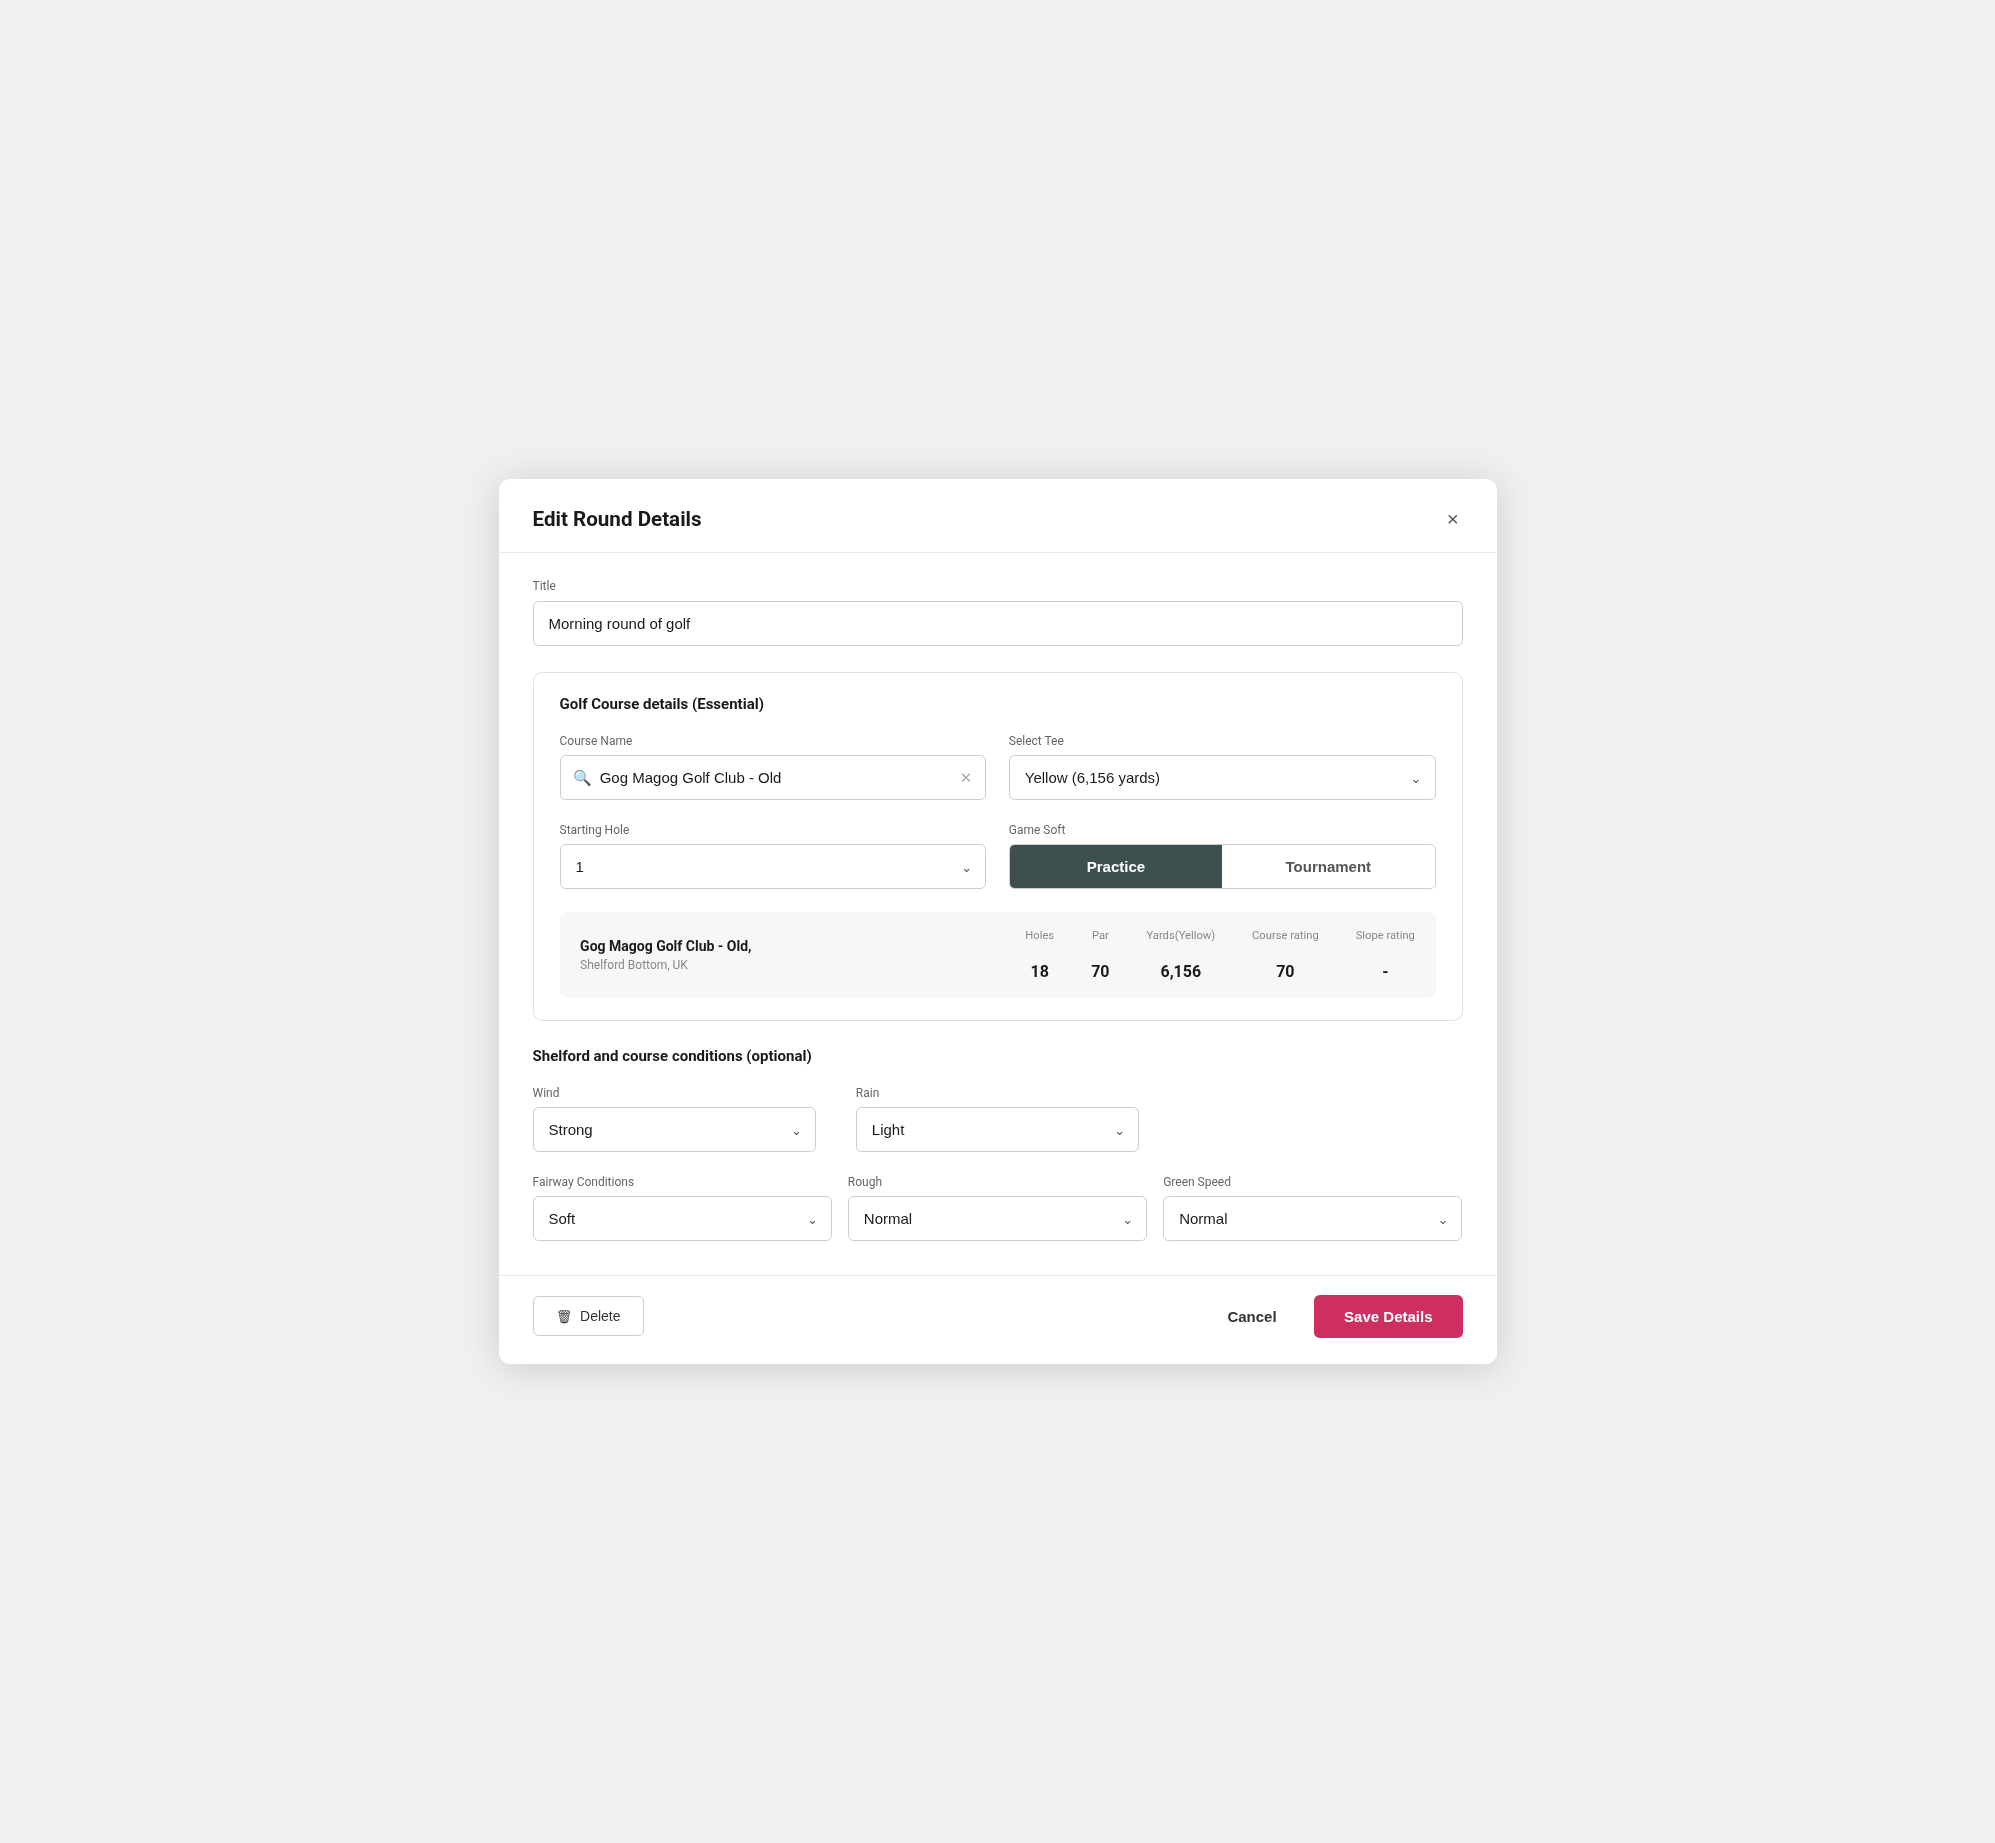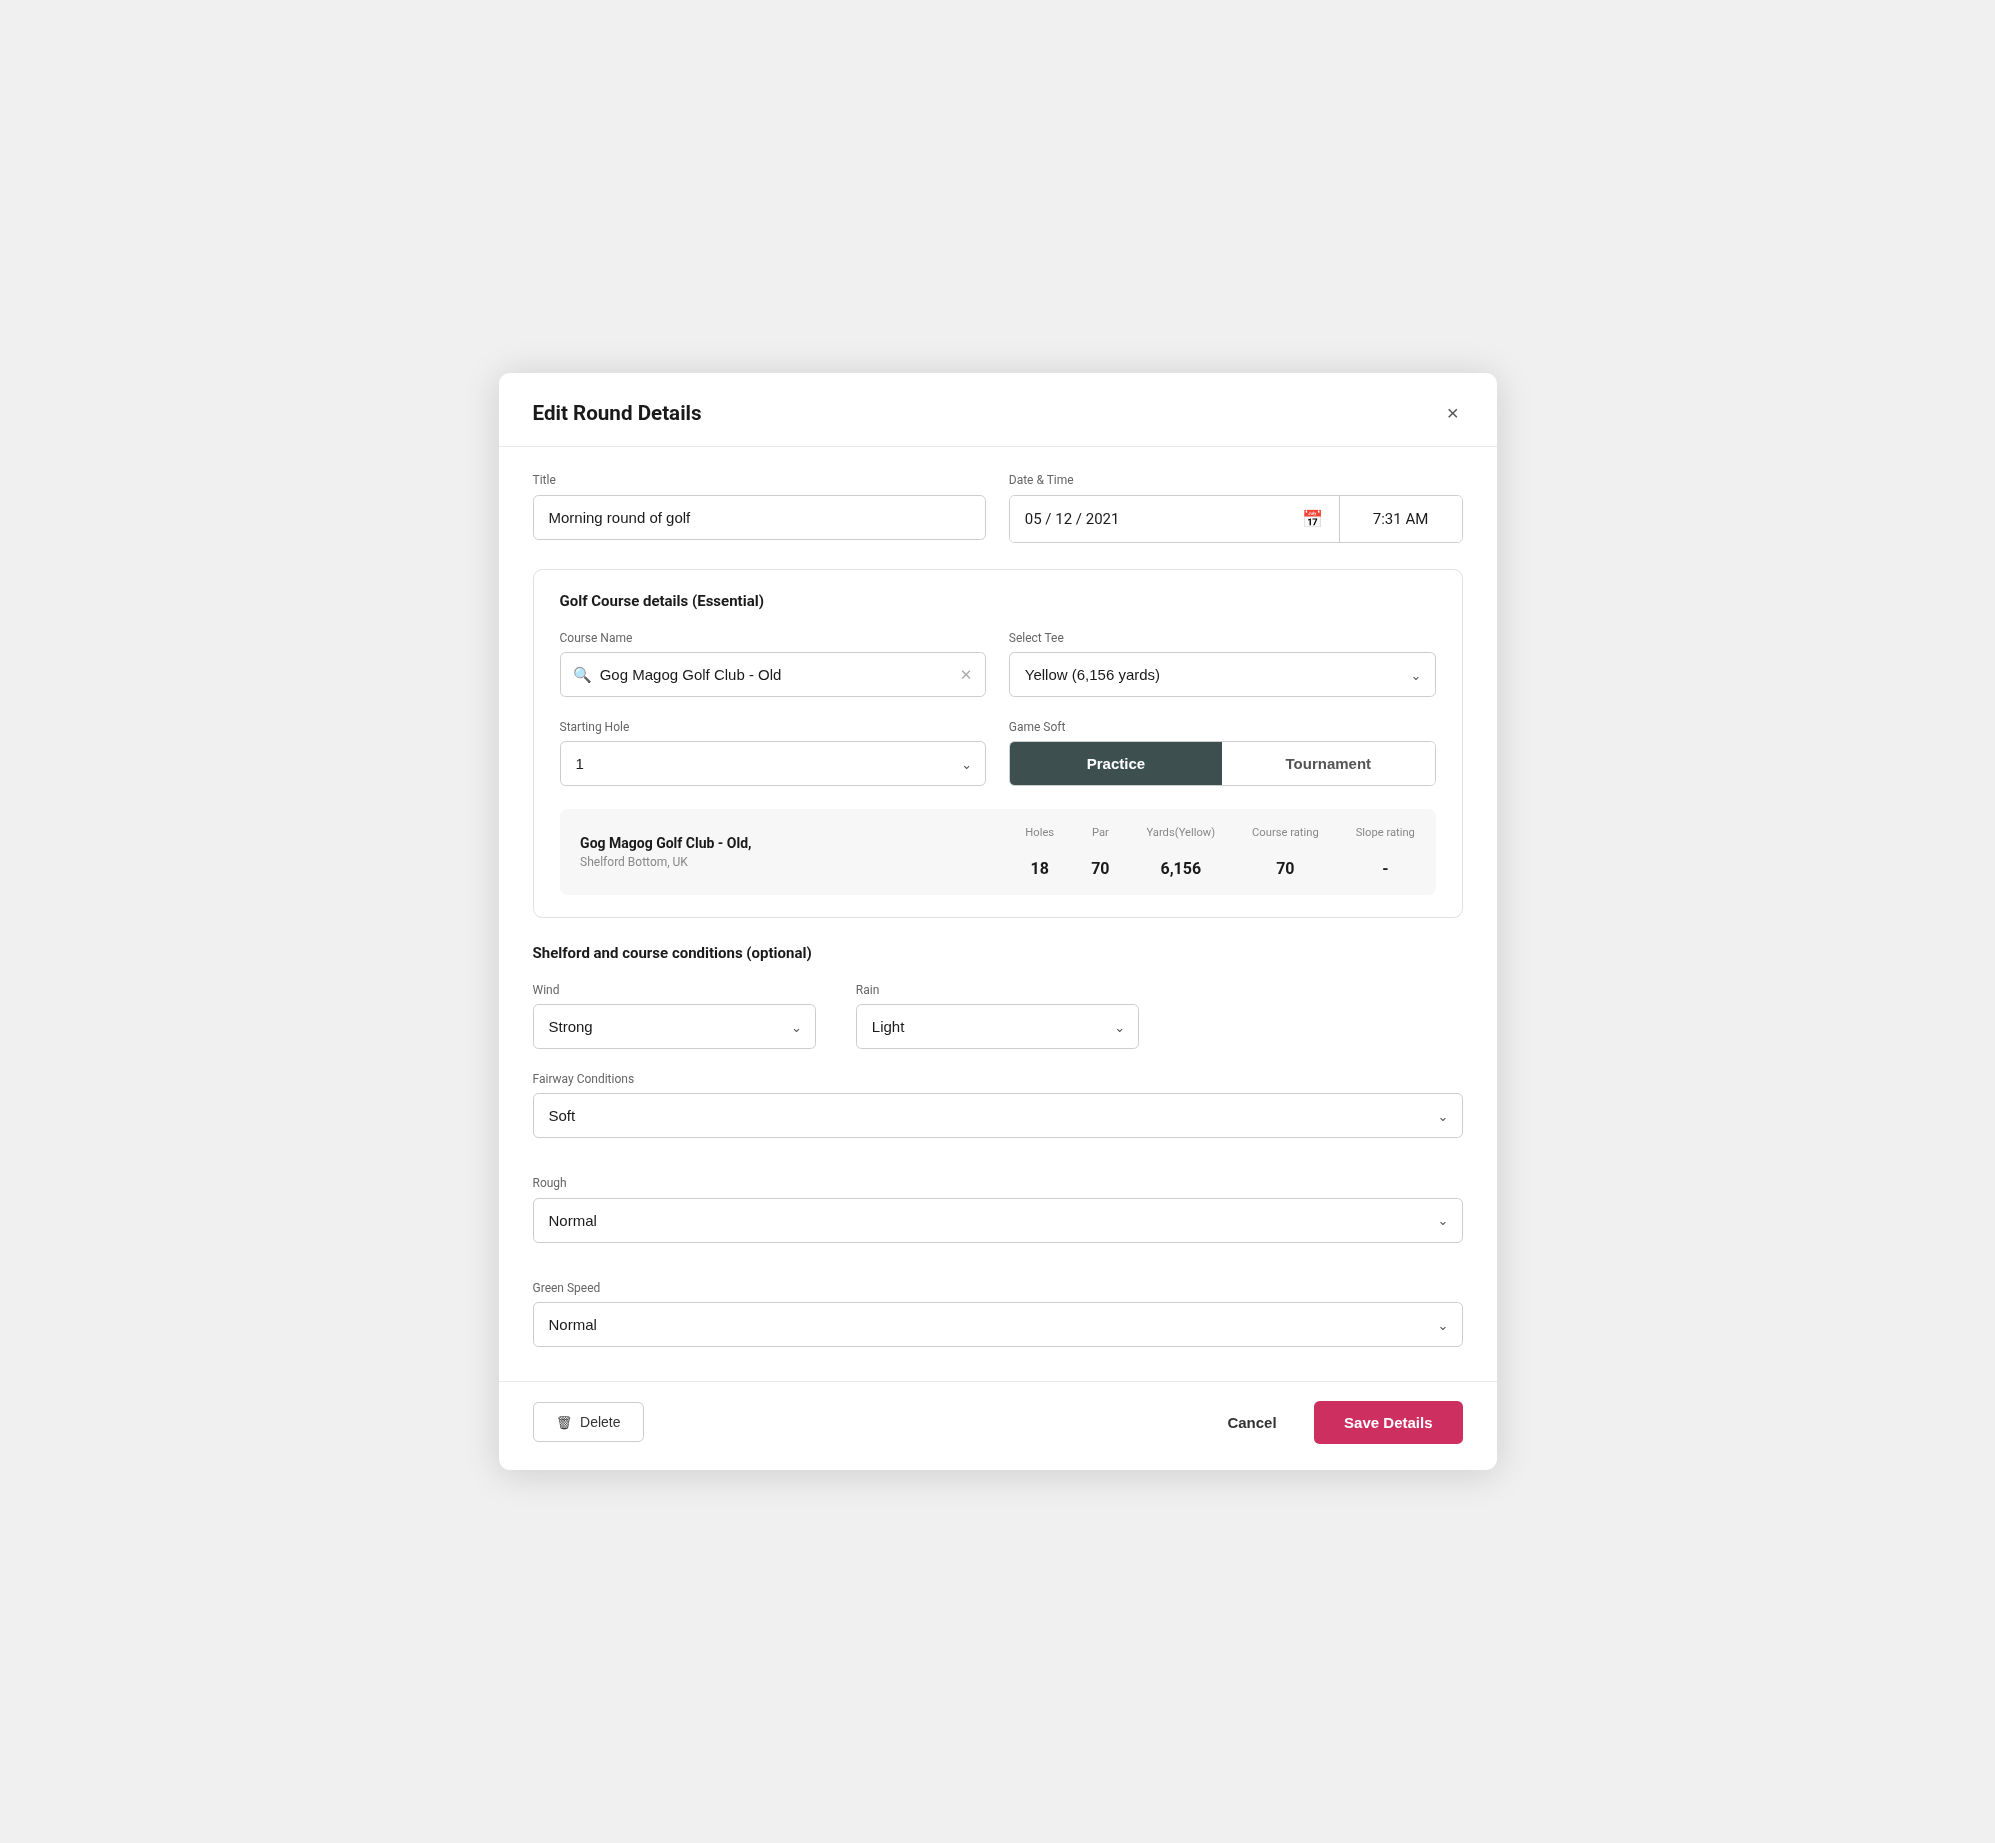--- a/index.html
+++ b/index.html
@@ -252,23 +252,22 @@
       color: #1a1a1a;
       margin-bottom: 20.6px;
     }
     .weather-row-1 {
       display: flex;
       gap: 40px;
       margin-bottom: 22.5px;
     }
     .weather-row-2 {
       display: flex;
-      gap: 38px;
+      gap: 16px;
       margin-bottom: 7.5px;
-      flex-direction: column;
     }
     .weather-col {
       flex: 1;
     }
     .modal-footer {
       display: flex;
       align-items: center;
       justify-content: space-between;
       padding: 19px 34px 26px 34px;
       border-top: 0.9px solid #e8e8e8;
@@ -323,32 +322,20 @@
     <span class="modal-title">Edit Round Details</span>
     <button class="close-btn">×</button>
   </div>
 
   <div class="modal-body">
 
     <div class="top-row">
       <div class="title-field">
         <div class="field-label">Title</div>
         <input type="text" value="Morning round of golf" style="">
-      </div>
-      <div class="datetime-field">
-        <div class="field-label">Date &amp; Time</div>
-        <div class="datetime-inputs">
-          <div class="date-input-wrapper">
-            <span class="date-text">05 / 12 / 2021</span>
-            <span class="calendar-icon">📅</span>
-          </div>
-          <div class="time-input-wrapper">
-            <span class="time-text">7:31 AM</span>
-          </div>
-        </div>
       </div>
     </div>
 
     <div class="section-card">
       <div class="section-title">Golf Course details (Essential)</div>
 
       <div class="two-col">
 
         <div class="col-half">
           <div class="field-label">Course Name</div>

